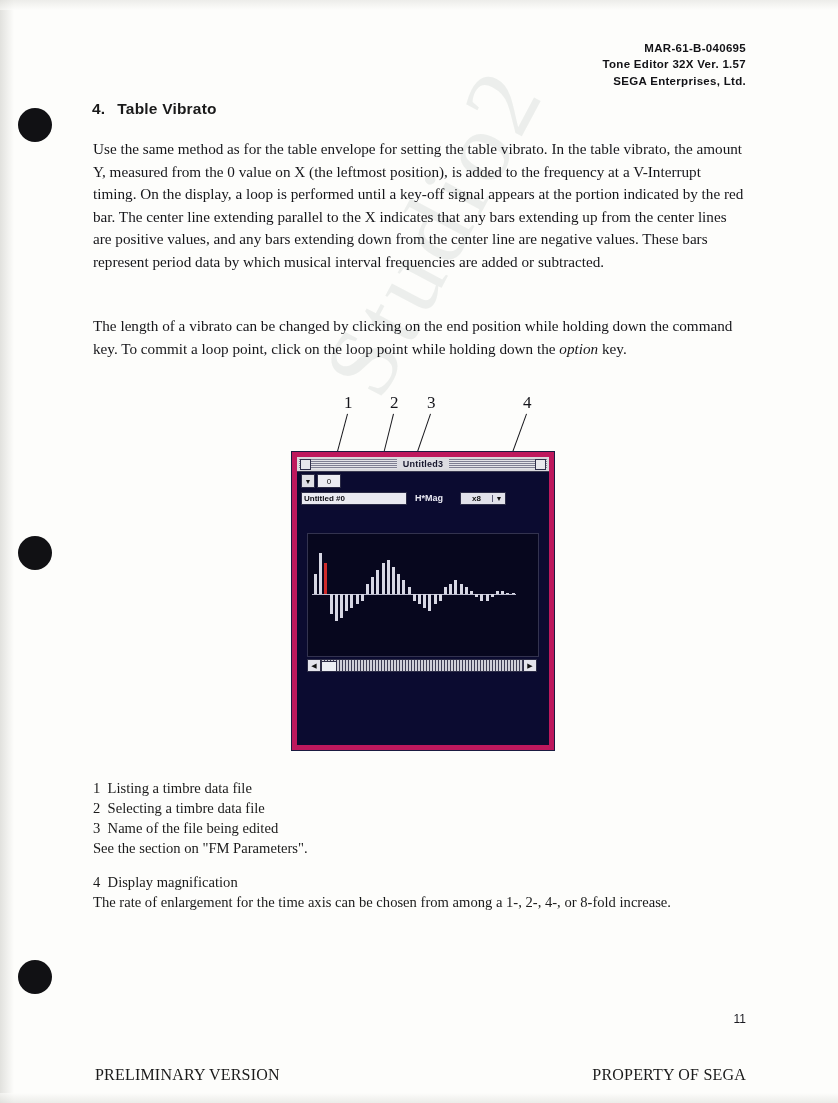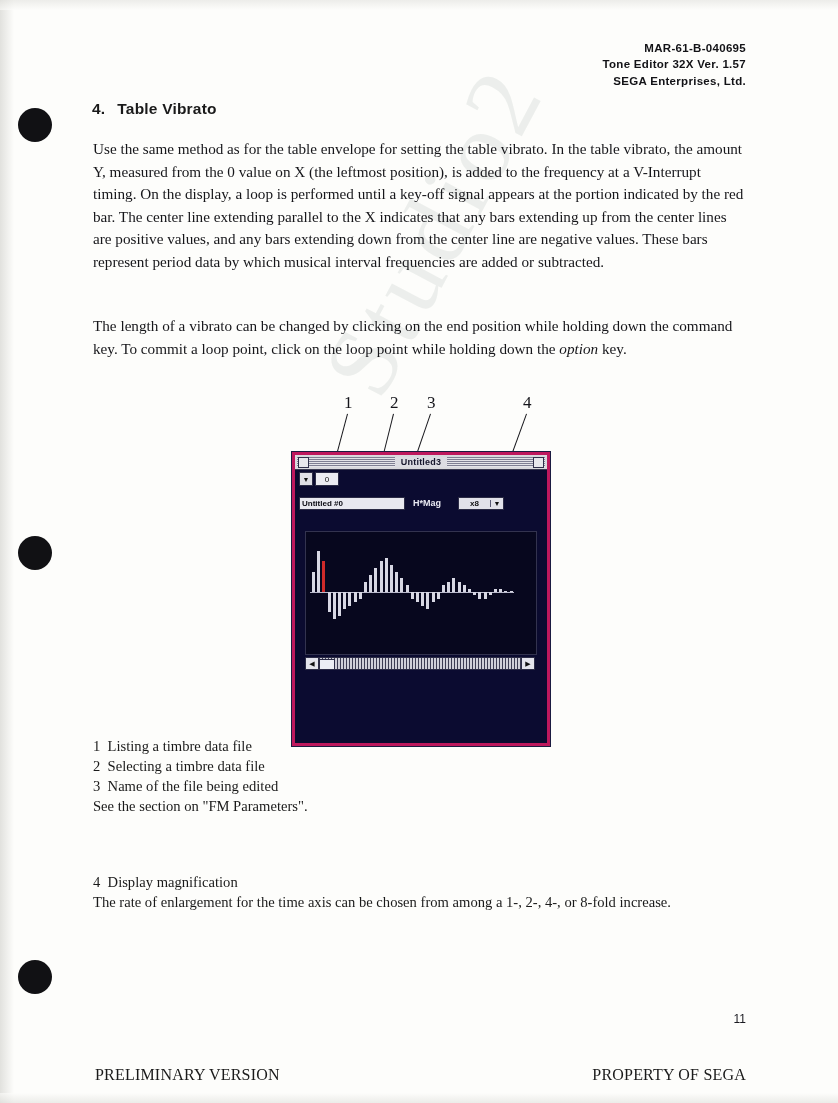--- a/index.html
+++ b/index.html
@@ -109,21 +109,21 @@
   }
 
   
   .app-window {
     position: absolute;
     left: 292px;
     top: 452px;
     width: 252px;
     height: 288px;
     background: #0b0b30;
-    border: 3px solid #be185d;
+    border: 5px solid #be185d;
     box-shadow: 0 0 0 1px #1b1b40;
     font-family: "Liberation Sans", sans-serif;
     overflow: hidden;
   }
   .titlebar {
     position: relative;
     height: 14px;
     background: #d9d9dd;
     border-bottom: 1px solid #3a3a50;
     display: flex;
@@ -183,21 +183,21 @@
     border: 1px solid #2c2c46;
     font-size: 8px;
     color: #111;
     display: flex; align-items: center; justify-content: center;
   }
 
   .row2 {
     position: relative;
     height: 18px;
     padding: 0 4px;
-    margin-top: 8px;
+    margin-top: 1px;
   }
   .name-field {
     position: absolute;
     left: 4px; top: 1px;
     width: 106px; height: 13px;
     background: #e9e9f0;
     border: 1px solid #2c2c46;
     font-size: 8px;
     color: #0c0c14;
     display: flex; align-items: center;
@@ -310,21 +310,21 @@
   }
 
   
   .notes {
     position: absolute;
     left: 93px;
     width: 660px;
     font-size: 14.6px;
     line-height: 1.38;
   }
-  .notes1 { top: 736px; }
+  .notes1 { top: 778px; }
   .notes2 { top: 872px; }
   .note-line { white-space: pre-wrap; }
 
   .page-num {
     position: absolute;
     right: 92px;
     top: 1012px;
     font-family: Liberation Sans, sans-serif;
     font-size: 12px;
     color: #1a1a20;

